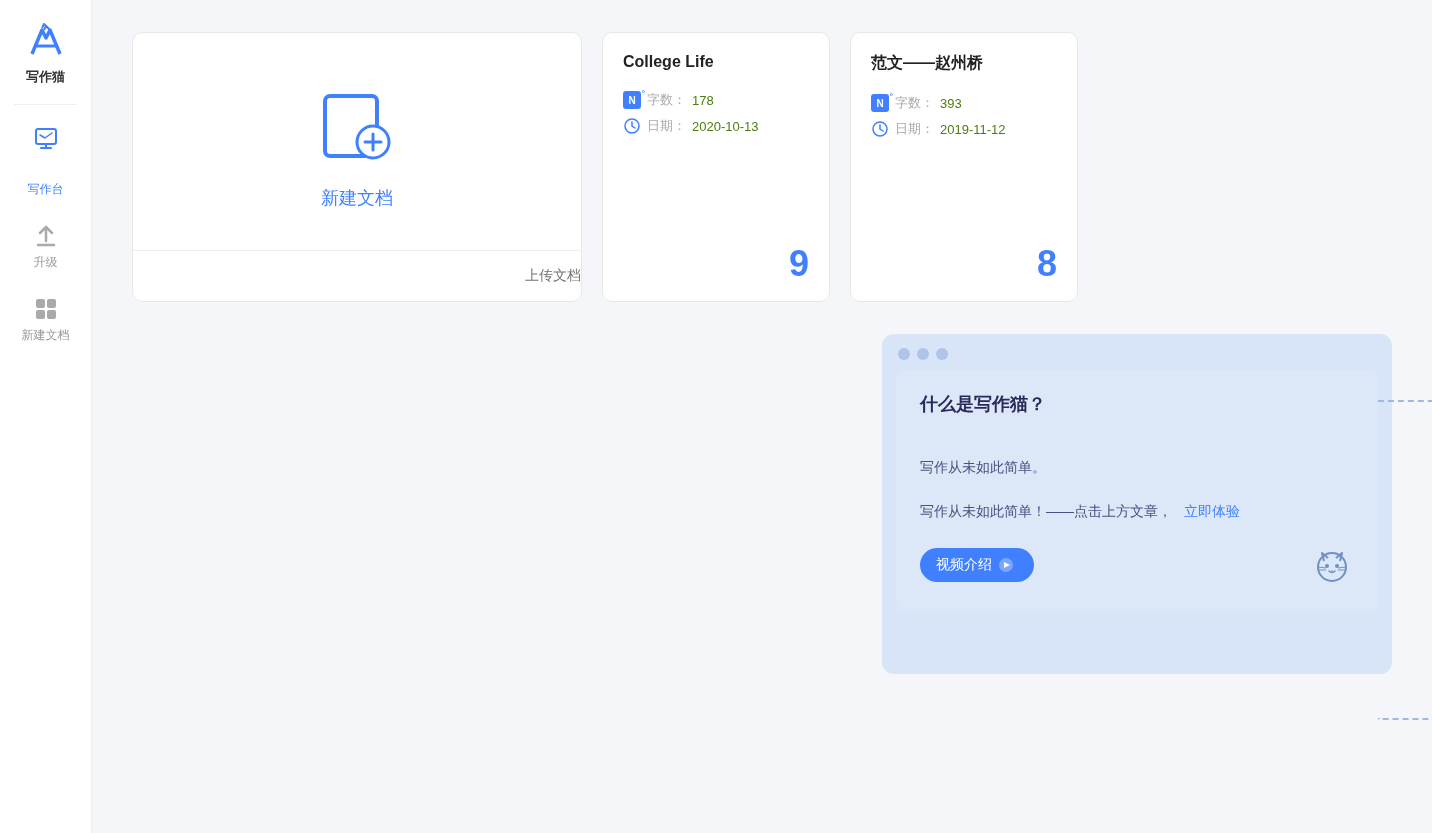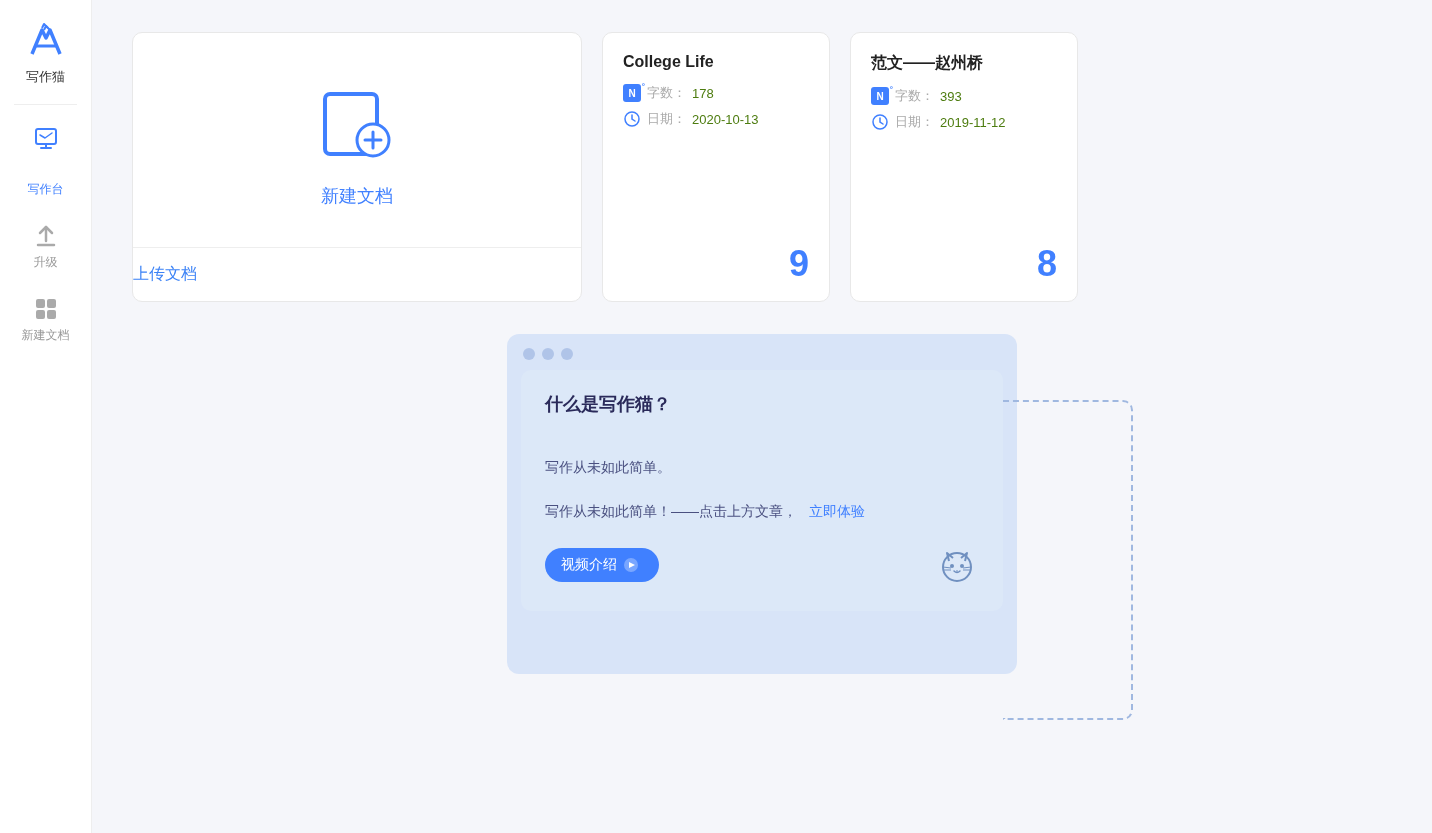--- a/index.html
+++ b/index.html
@@ -30,21 +30,21 @@
       width: 100%;
     }
     .logo-icon {
       width: 48px;
       height: 48px;
     }
     .logo-text {
       font-size: 13px;
       color: #333;
       margin-top: 2px;
-      font-weight: 400;
+      font-weight: 700;
     }
     .sidebar-divider {
       width: 70%;
       height: 1px;
       background: #eee;
       margin: 8px 0;
     }
     .sidebar-item {
       display: flex;
       flex-direction: column;
@@ -117,44 +117,44 @@
       font-weight: 500;
     }
     .new-doc-divider {
       width: 100%;
       height: 1px;
       background: #eee;
     }
     .new-doc-bottom {
       width: 100%;
       padding: 16px 0;
-      text-align: left;
-      color: #3b82f6;
-      font-size: 16px;
+      text-align: right;
+      color: #737373;
+      font-size: 14px;
       cursor: pointer;
     }
 
     
     .doc-card {
       background: #fff;
       border-radius: 10px;
       width: 228px;
       min-height: 270px;
       padding: 20px 20px 16px;
       border: 1px solid #e8e8e8;
       display: flex;
       flex-direction: column;
       cursor: pointer;
       flex-shrink: 0;
     }
     .doc-card-title {
       font-size: 16px;
       font-weight: 600;
       color: #222;
-      margin-bottom: 13px;
+      margin-bottom: 20px;
     }
     .doc-meta-row {
       display: flex;
       align-items: center;
       gap: 6px;
       margin-bottom: 8px;
     }
     .doc-meta-icon {
       width: 18px;
       height: 18px;
@@ -175,21 +175,21 @@
       text-align: right;
       font-size: 36px;
       font-weight: 700;
       color: #4080ff;
       padding-top: 12px;
     }
 
     
     .promo-section {
       display: flex;
-      justify-content: center;
+      justify-content: flex-end;
     }
     .promo-card {
       background: #d8e4f8;
       border-radius: 12px;
       width: 510px;
       min-height: 340px;
       padding: 0;
       position: relative;
       overflow: visible;
     }

